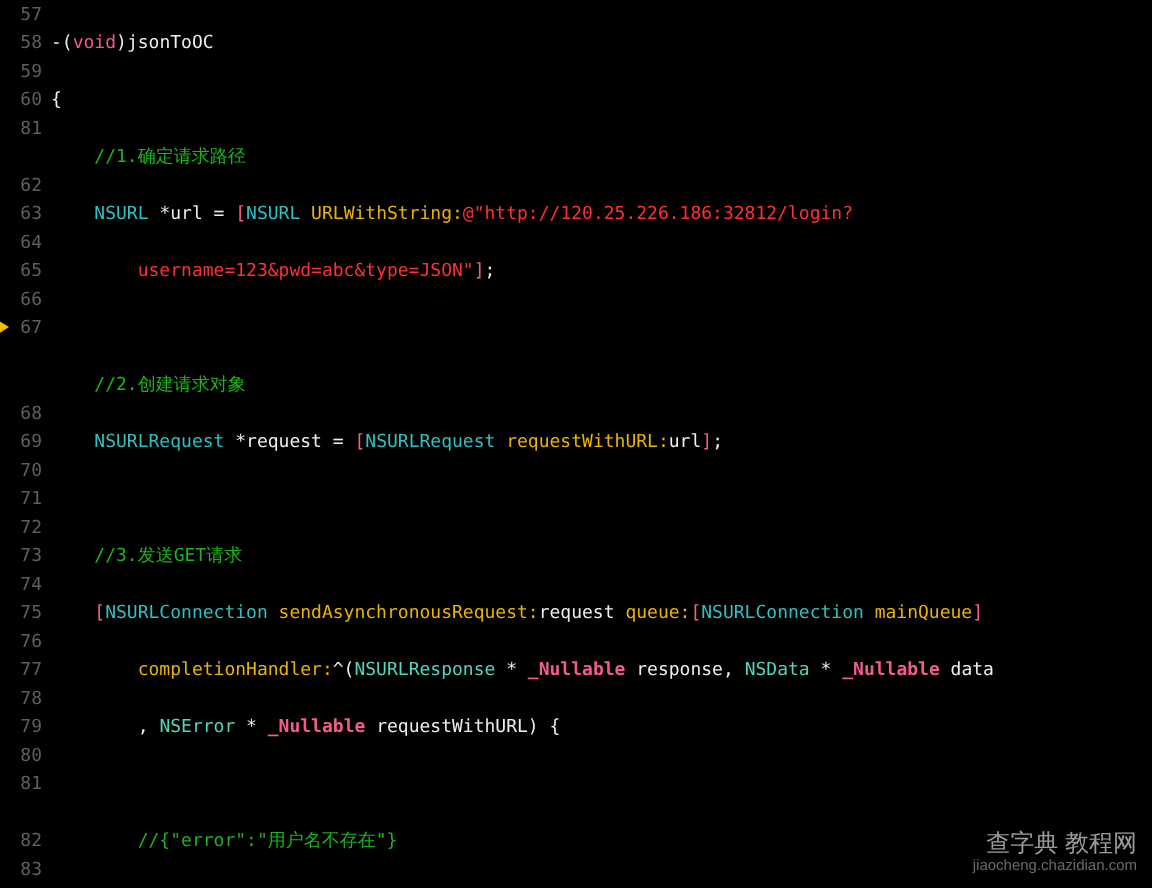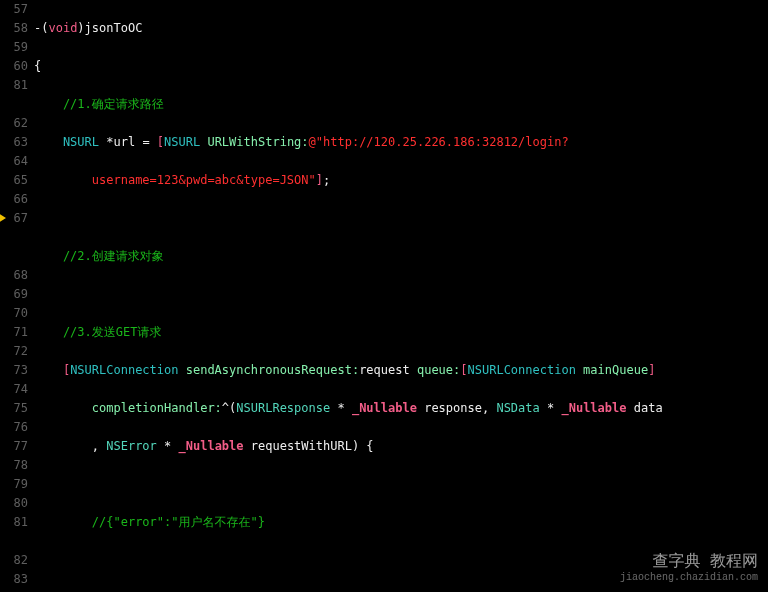--- a/index.html
+++ b/index.html
@@ -48,32 +48,32 @@
     white-space: pre;
     position: relative;
   }
   .code .line {
     height: 19px;
   }
   .c-green  { color: #1ab51a; }
   .c-pink   { color: #f25d88; text-align: right; }
   .c-white  { color: #eeeeee; }
   .c-teal   { color: #2fc0c0; }
-  .c-cyan   { color: #86efac; }
+  .c-cyan   { color: #eab308; }
   .c-brace  { color: #f25d88; }
   .c-type   { color: #53d6bb; }
   .c-redstr { color: #ff3030; }
   .c-kw     { color: #f25d88; font-weight: bold; }
   .watermark {
     position: absolute;
     right: 10px;
     bottom: 8px;
     text-align: right;
     color: rgba(255,255,255,0.6);
-    font-family: Liberation Mono, monospace;
+    font-family: Liberation Sans, sans-serif;
     line-height: 1.2;
     pointer-events: none;
   }
   .watermark .wm1 { font-size: 16px; }
   .watermark .wm2 { font-size: 10px; color: rgba(255,255,255,0.4); }
 </style>
 </head>
 <body>
 
 <div class="editor">
@@ -112,20 +112,21 @@
       <div class="g-line">84</div>
     </div>
   <div class="code">
 <div class="line"><span class="c-white">-(</span><span class="c-pink">void</span><span class="c-white">)jsonToOC</span></div>
 <div class="line"><span class="c-white">{</span></div>
 <div class="line"><span class="c-green">    //1.确定请求路径</span></div>
 <div class="line"><span class="c-teal">    NSURL</span><span class="c-white"> *url = </span><span class="c-brace">[</span><span class="c-teal">NSURL</span><span class="c-cyan"> URLWithString:</span><span class="c-redstr">@"http://120.25.226.186:32812/login?</span></div>
 <div class="line"><span class="c-redstr">        username=123&amp;pwd=abc&amp;type=JSON"</span><span class="c-brace">]</span><span class="c-white">;</span></div>
 <div class="line"></div>
 <div class="line"><span class="c-green">    //2.创建请求对象</span></div>
+<div class="line"><span class="c-teal">    NSURLRequest</span><span class="c-white"> *request = </span><span class="c-brace">[</span><span class="c-teal">NSURLRequest</span><span class="c-cyan"> requestWithURL:</span><span class="c-white">url</span><span class="c-brace">]</span><span class="c-white">;</span></div>
 <div class="line"></div>
 <div class="line"><span class="c-green">    //3.发送GET请求</span></div>
 <div class="line"><span class="c-brace">    [</span><span class="c-teal">NSURLConnection</span><span class="c-cyan"> sendAsynchronousRequest:</span><span class="c-white">request</span><span class="c-cyan"> queue:</span><span class="c-brace">[</span><span class="c-teal">NSURLConnection</span><span class="c-cyan"> mainQueue</span><span class="c-brace">]</span></div>
 <div class="line"><span class="c-cyan">        completionHandler:</span><span class="c-white">^(</span><span class="c-type">NSURLResponse</span><span class="c-white"> * </span><span class="c-kw">_Nullable</span><span class="c-white"> response, </span><span class="c-type">NSData</span><span class="c-white"> * </span><span class="c-kw">_Nullable</span><span class="c-white"> data</span></div>
 <div class="line"><span class="c-white">        , </span><span class="c-type">NSError</span><span class="c-white"> * </span><span class="c-kw">_Nullable</span><span class="c-white"> requestWithURL) {</span></div>
 <div class="line"></div>
 <div class="line"><span class="c-green">        //{"error":"用户名不存在"}</span></div>
 
 
 

